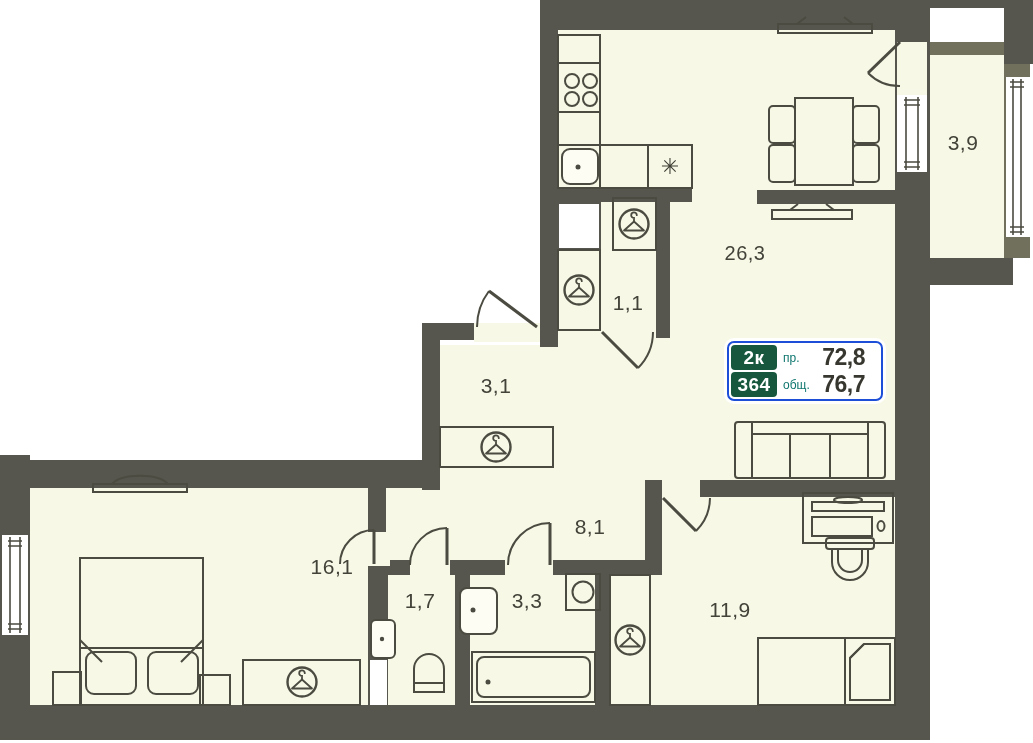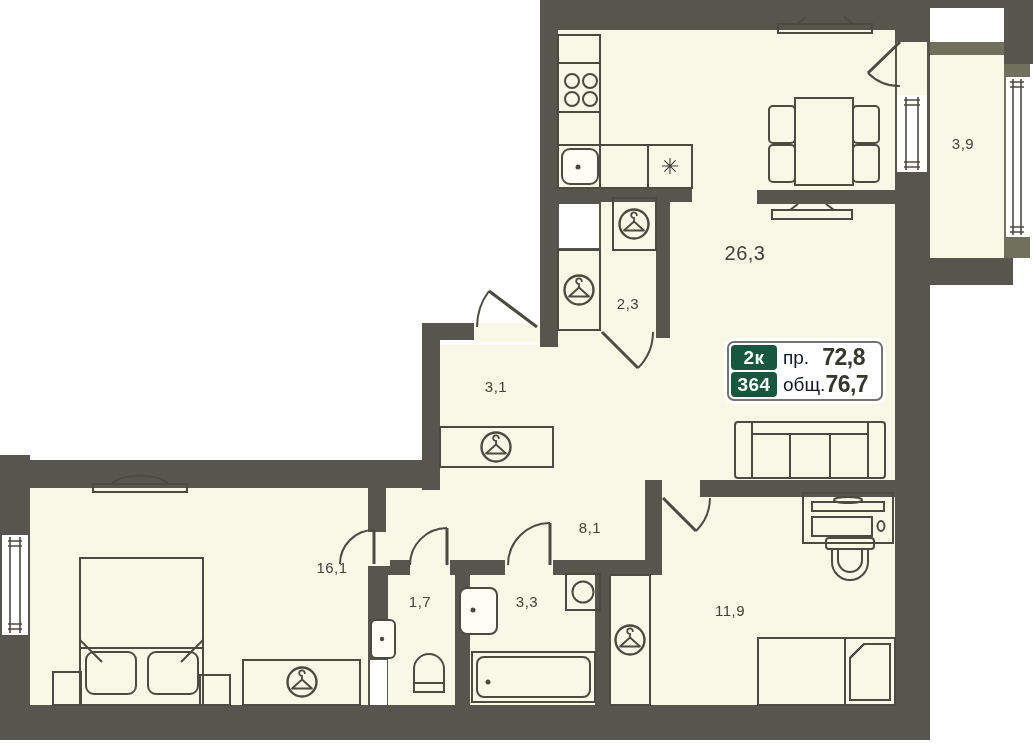--- a/index.html
+++ b/index.html
@@ -1,40 +1,40 @@
 <!DOCTYPE html>
 <html><head>
 <meta charset="utf-8">
 <style>
   html,body{margin:0;padding:0;background:#ffffff;}
   body{font-family:"Liberation Sans",sans-serif;}
   #stage{position:relative;width:1033px;height:743px;background:#ffffff;overflow:hidden;}
   #plan-svg{position:absolute;left:0;top:0;}
   .room-label{
     position:absolute;transform:translate(-50%,-50%);
-    font-size:15px;color:#43433a;letter-spacing:0.5px;white-space:nowrap;
+    font-size:21px;color:#43433a;letter-spacing:0.5px;white-space:nowrap;
   }
   .room-label.big{font-size:20px;}
   .fridge-glyph{
     position:absolute;transform:translate(-50%,-50%);
     font-size:22px;color:#3f3f36;line-height:1;
   }
   .info-box{
     position:absolute;left:727px;top:341px;width:150px;
-    background:#ffffff;border:2px solid #737373;border-radius:7px;
+    background:#ffffff;border:2px solid #1d4ed8;border-radius:7px;
     box-shadow:0 0 0 3px rgba(255,255,255,0.95);
     display:flex;flex-direction:column;padding:1px;
   }
   .info-row{display:flex;align-items:center;height:27px;}
   .green-cell{
     width:46px;height:25px;margin:1px;background:#16573d;color:#ffffff;
     font-size:19px;font-weight:bold;display:flex;align-items:center;justify-content:center;
     border-radius:4px;flex:0 0 auto;letter-spacing:0.5px;
   }
-  .area-label{font-size:19px;color:#0f172a;margin-left:5px;flex:0 0 auto;}
+  .area-label{font-size:12px;color:#0f766e;margin-left:5px;flex:0 0 auto;}
   .area-value{
     flex:1 1 auto;text-align:right;font-size:23px;font-weight:bold;color:#37372f;
     padding-right:15px;letter-spacing:-0.5px;
   }
 </style>
 </head>
 <body>
 
 <div id="stage">
 
@@ -260,21 +260,21 @@
     <use href="#hanger" x="617" y="207" width="34" height="34"></use>
     <use href="#hanger" x="562" y="273" width="34" height="34"></use>
     <use href="#hanger" x="479" y="430" width="34" height="34"></use>
     <use href="#hanger" x="285" y="665" width="34" height="34"></use>
     <use href="#hanger" x="613" y="623" width="34" height="34"></use>
   </g>
 </svg>
 
 <div class="room-label" style="left:963px;top:143px;">3,9</div>
 <div class="room-label big" style="left:745px;top:253px;">26,3</div>
-<div class="room-label" style="left:628px;top:303px;">2,3</div>
+<div class="room-label" style="left:628px;top:303px;">1,1</div>
 <div class="room-label" style="left:496px;top:386px;">3,1</div>
 <div class="room-label" style="left:590px;top:527px;text-align:center;">8,1</div>
 <div class="room-label" style="left:288px;top:567px;margin-left:44px;">16,1</div>
 <div class="room-label" style="left:420px;top:601px;">1,7</div>
 <div class="room-label" style="left:527px;top:601px;">3,3</div>
 <div class="room-label" style="left:730px;top:610px;">11,9</div>
 
 <div class="fridge-glyph" style="left:670px;top:167px;">✳</div>
 
 <div class="info-box">

